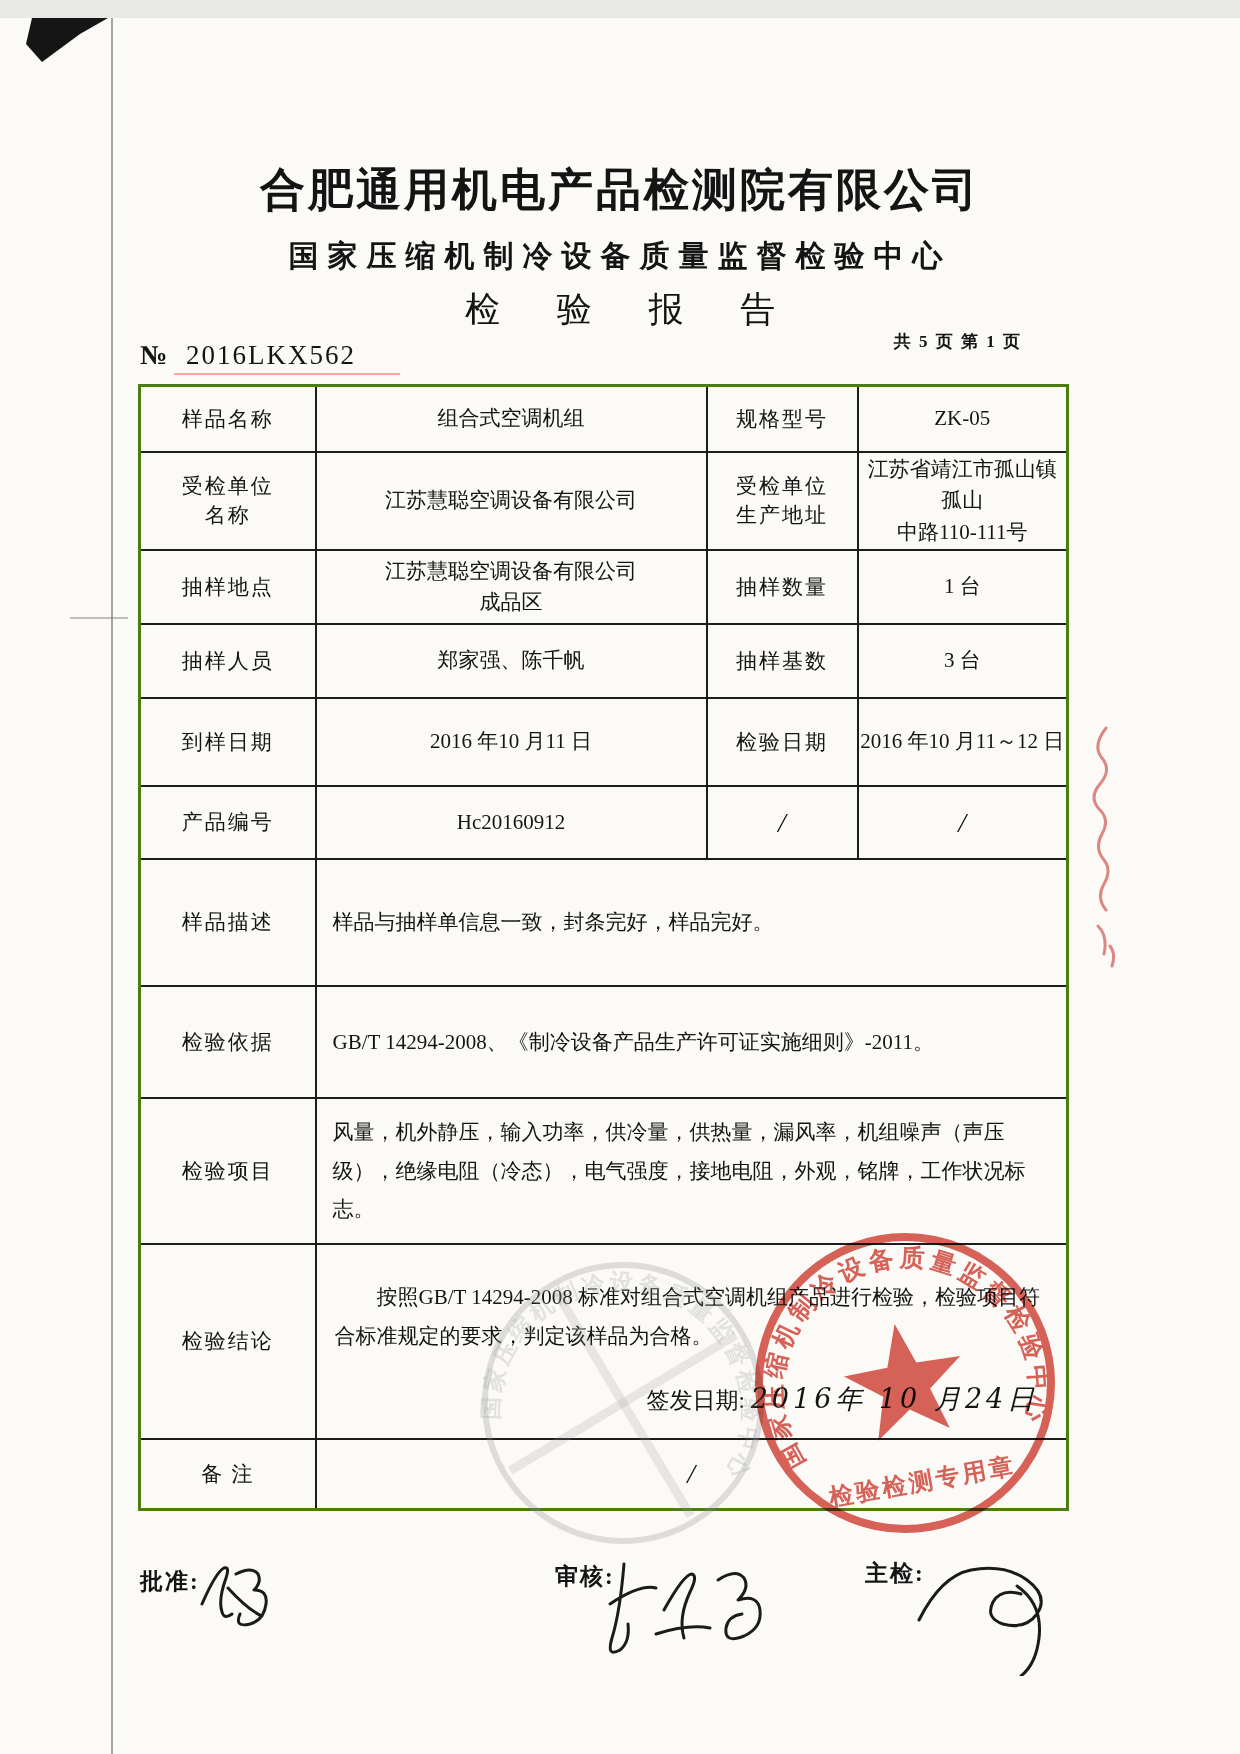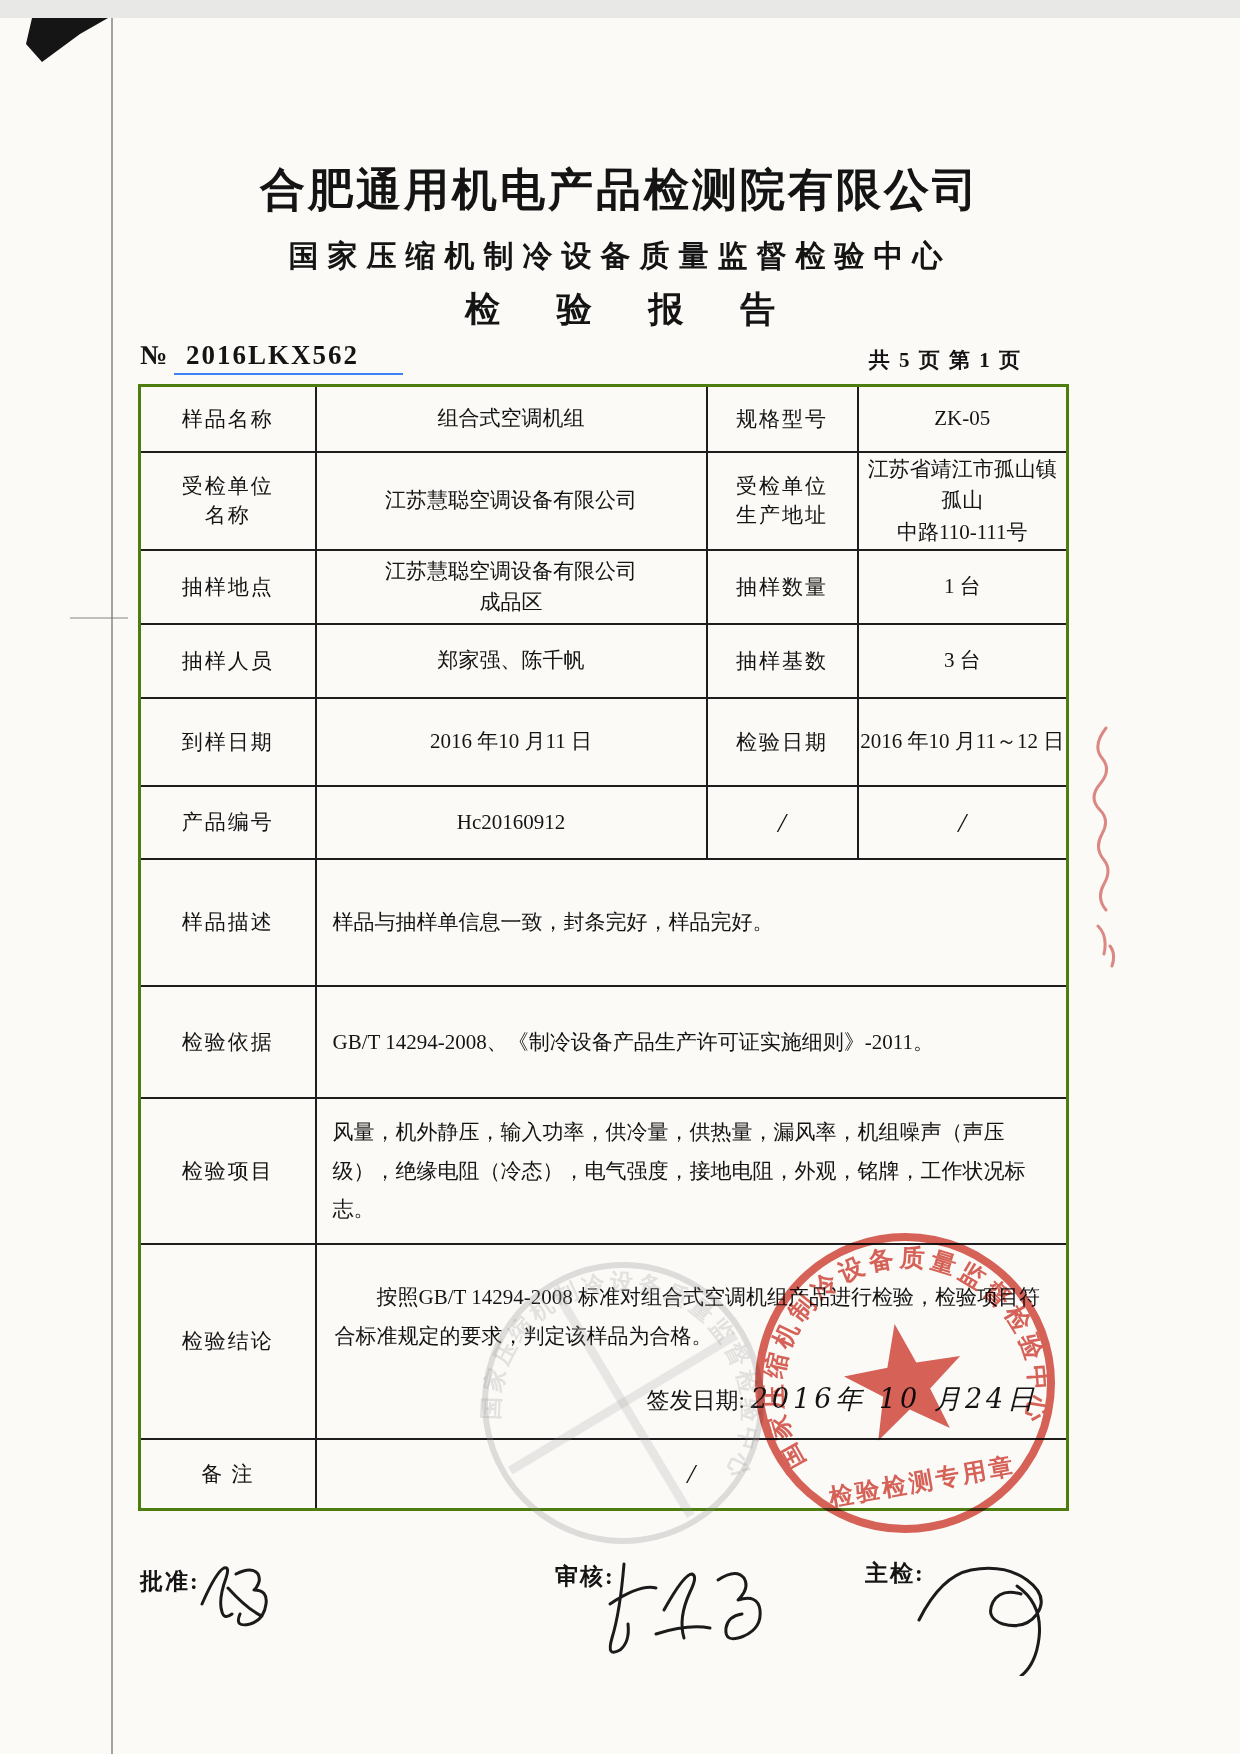--- a/index.html
+++ b/index.html
@@ -11,24 +11,24 @@
   
   .scan-edge{position:absolute;left:111px;top:0;width:2px;height:1754px;background:rgba(75,75,75,.5);}
   .corner-mark{position:absolute;left:26px;top:0;}
   .reg-dash{position:absolute;left:70px;top:599px;width:58px;height:2px;background:rgba(120,120,120,.45);}
   
   .title-company{position:absolute;top:142px;left:0;width:100%;text-align:center;
     font-size:45px;font-weight:700;letter-spacing:3px;}
   .title-center{position:absolute;top:218px;left:0;width:100%;text-align:center;
     font-size:30px;font-weight:700;letter-spacing:9px;}
   .title-report{position:absolute;top:268px;left:0;width:100%;text-align:center;
-    font-size:35px;font-weight:700;letter-spacing:24px;text-indent:24px;}
+    font-size:35px;font-weight:400;letter-spacing:24px;text-indent:24px;}
   .no-line{position:absolute;top:322px;left:140px;font-size:27px;font-weight:700;}
-  .no-line .no-value{border-bottom:2px solid #3b82f6;padding:0 44px 3px 12px;letter-spacing:2px;font-weight:700;}
-  .page-info{position:absolute;top:328px;right:218px;font-size:21px;font-weight:700;letter-spacing:2px;text-align:right;}
+  .no-line .no-value{border-bottom:2px solid #fca5a5;padding:0 44px 3px 12px;letter-spacing:2px;font-weight:400;}
+  .page-info{position:absolute;top:312px;right:218px;font-size:17px;font-weight:700;letter-spacing:2px;text-align:right;}
   
   table.report{
     position:absolute;left:138px;top:366px;width:928px;
     border-collapse:collapse;table-layout:fixed;
     border:3px solid #4d7c0f;font-size:21px;
   }
   table.report td{border:2px solid #1d1d1d;vertical-align:middle;}
   td.lbl{text-align:center;letter-spacing:2px;white-space:pre-line;line-height:1.35;}
   td.val{text-align:center;white-space:pre-line;line-height:1.5;}
   td.val-left{text-align:left;padding:10px 16px;line-height:1.85;}

